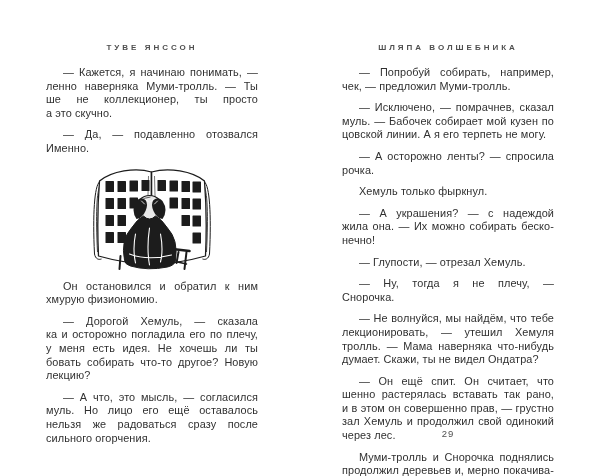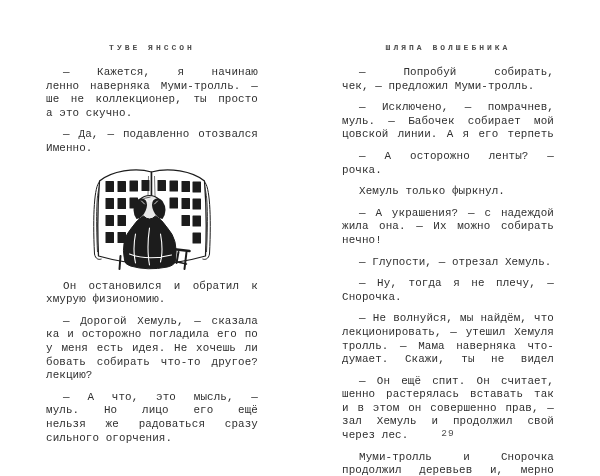--- a/index.html
+++ b/index.html
@@ -1,18 +1,18 @@
 <!DOCTYPE html>
 <html lang="ru" style="--paper: #ffffff; --ink-text: #303030; --ink-muted: #4f4f4f; --ink-draw: #1c1c1c;"><head>
 <meta charset="utf-8">
 <style>
   html,body{margin:0;padding:0;background:#ffffff;}
   .spread{
     position:relative;width:600px;height:476px;background:var(--paper,#ffffff);
-    font-family:Liberation Mono, monospace;color:var(--ink-text,#303030);
+    font-family:Liberation Sans, sans-serif;color:var(--ink-text,#303030);
     overflow:hidden;
   }
   .page{position:absolute;top:0;height:100%;}
   .page-left{left:38px;width:228px;}
   .page-right{left:334px;width:228px;}
   .running-header{
     position:absolute;top:43px;left:0;width:100%;text-align:center;
     font-size:8px;font-weight:600;letter-spacing:3px;color:var(--ink-muted,#4f4f4f);
     white-space:nowrap;
   }

